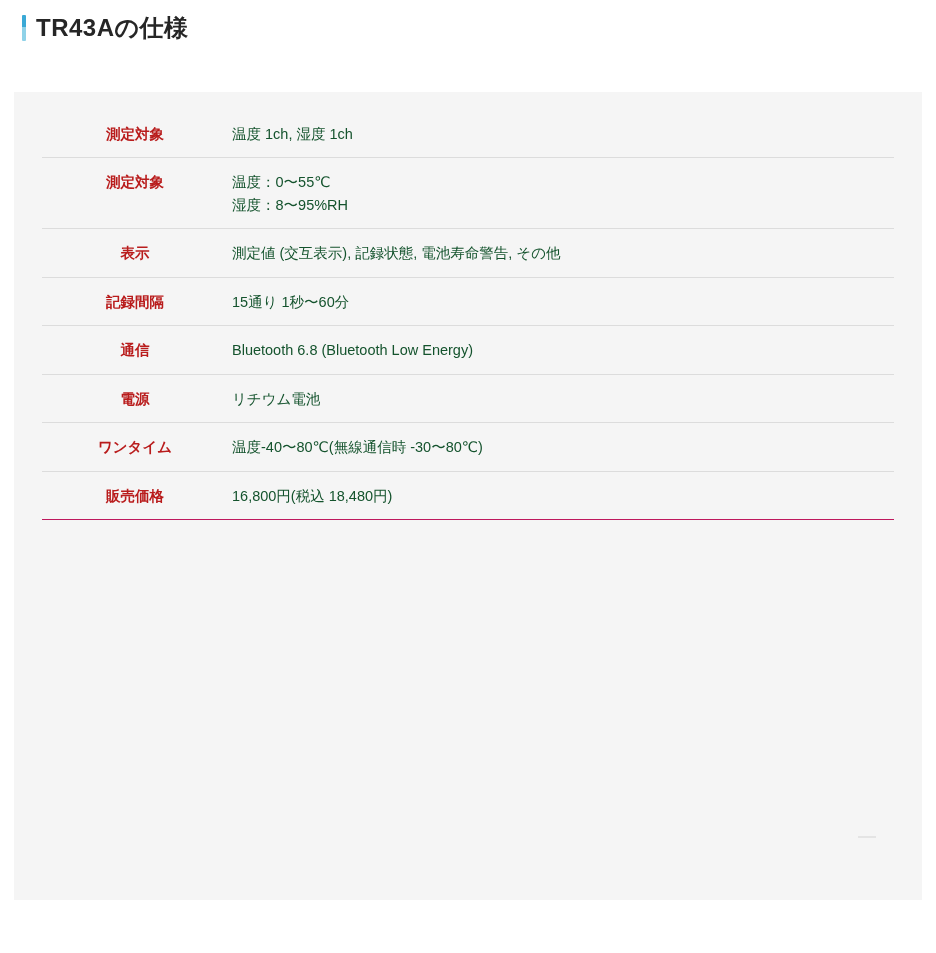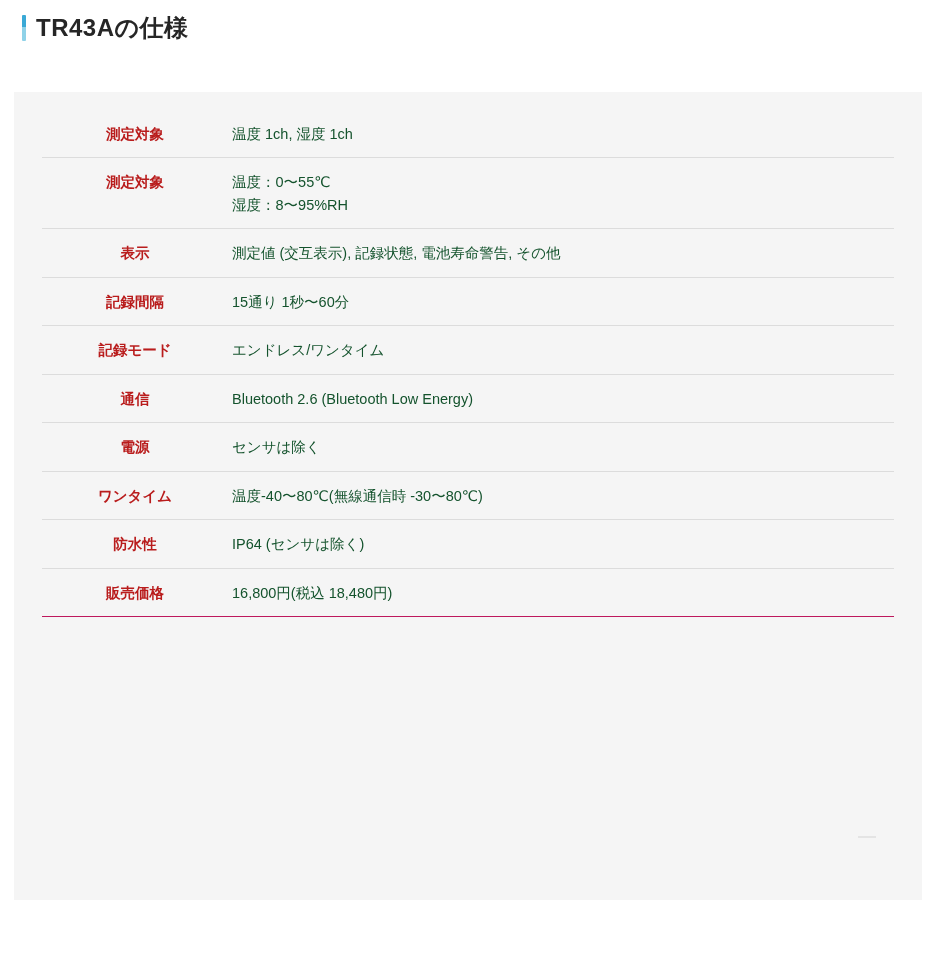--- a/index.html
+++ b/index.html
@@ -125,47 +125,35 @@
               <span class="value-line">測定値 (交互表示), 記録状態, 電池寿命警告, その他</span>
             </td>
           </tr>
           <tr>
             <td class="label">記録間隔</td>
             <td class="value">
               <span class="value-line">15通り 1秒〜60分</span>
             </td>
           </tr>
           <tr>
-            <td class="label">記録モード</td>
-            <td class="value">
-              <span class="value-line">エンドレス/ワンタイム</span>
-            </td>
-          </tr>
-          <tr>
             <td class="label">通信</td>
             <td class="value">
-              <span class="value-line">Bluetooth 2.6 (Bluetooth Low Energy)</span>
+              <span class="value-line">Bluetooth 6.8 (Bluetooth Low Energy)</span>
             </td>
           </tr>
           <tr>
             <td class="label">電源</td>
             <td class="value">
-              <span class="value-line">センサは除く</span>
+              <span class="value-line">リチウム電池</span>
             </td>
           </tr>
           <tr>
             <td class="label">ワンタイム</td>
             <td class="value">
               <span class="value-line">温度-40〜80℃(無線通信時 -30〜80℃)</span>
-            </td>
-          </tr>
-          <tr>
-            <td class="label">防水性</td>
-            <td class="value">
-              <span class="value-line">IP64 (センサは除く)</span>
             </td>
           </tr>
           <tr>
             <td class="label">販売価格</td>
             <td class="value">
               <span class="value-line">16,800円(税込 18,480円)</span>
             </td>
           </tr>
         </tbody>
     </table>

